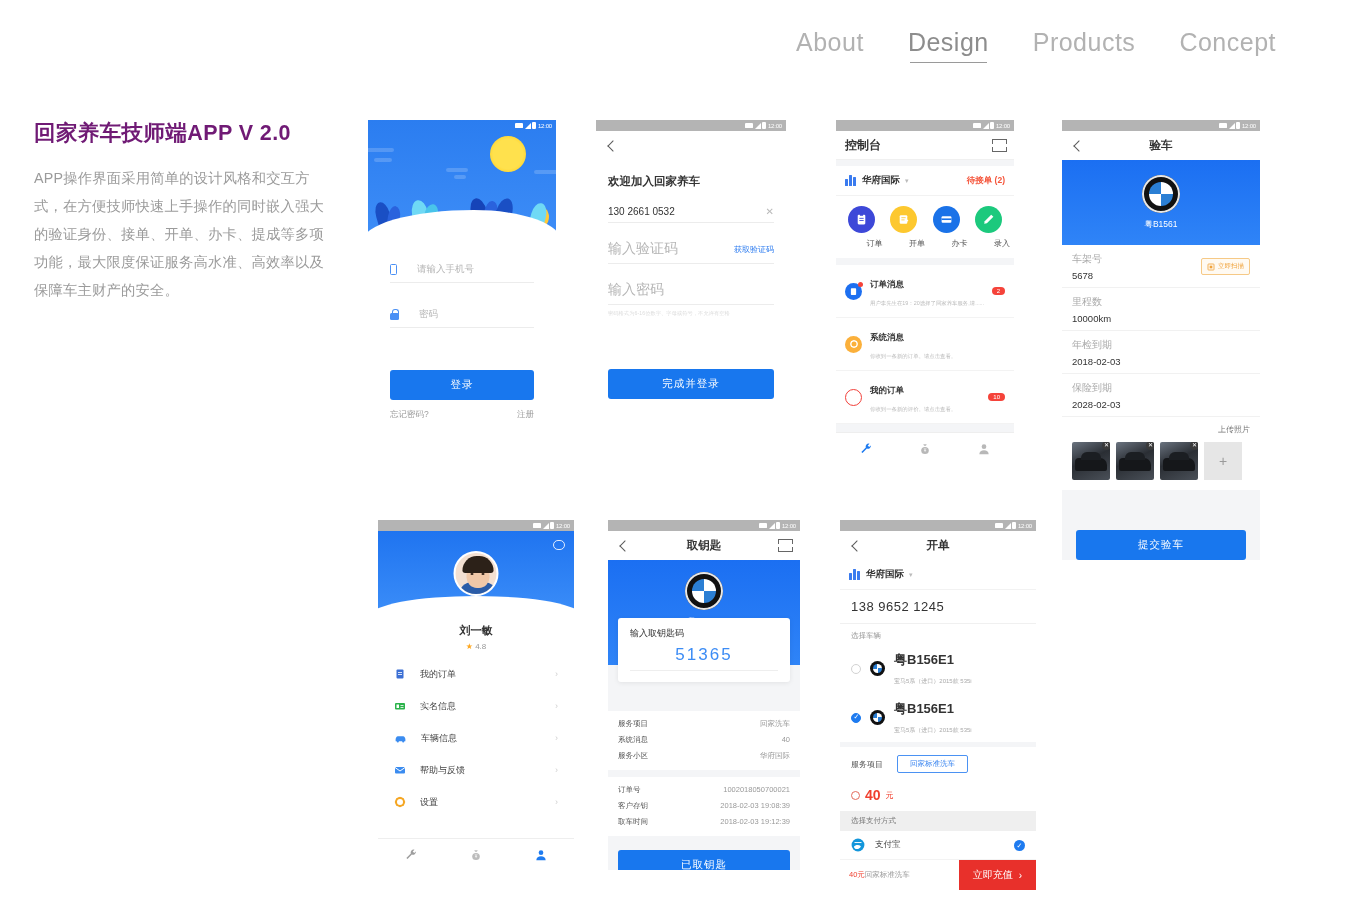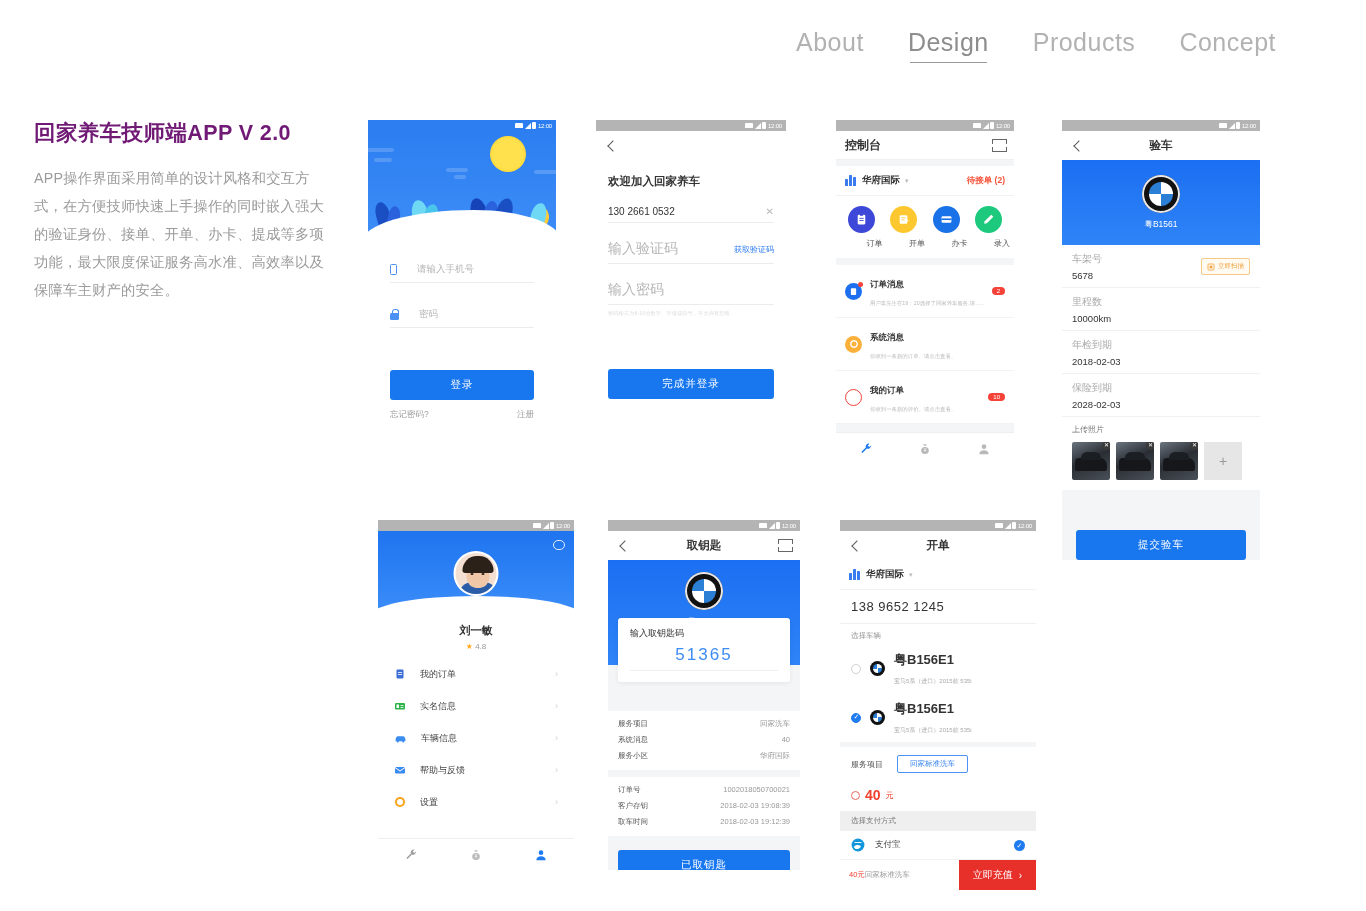--- a/index.html
+++ b/index.html
@@ -411,21 +411,21 @@
   </div>
   <div class="irow">
     <div class="k">年检到期</div>
     <div class="v">2018-02-03</div>
   </div>
   <div class="irow">
     <div class="k">保险到期</div>
     <div class="v">2028-02-03</div>
   </div>
   <div class="irow" style="border:none;padding-bottom:10px;">
-    <div class="k" style="color:#777;font-size:8px;">上传照片</div>
+    <div class="k" style="color:#777;font-size:8px;text-align:right;">上传照片</div>
     <div class="photos">
       <div class="ph-th">
           <span class="car"></span>
           <span class="del">✕</span>
         </div>
       <div class="ph-th">
           <span class="car"></span>
           <span class="del">✕</span>
         </div>
       <div class="ph-th">

